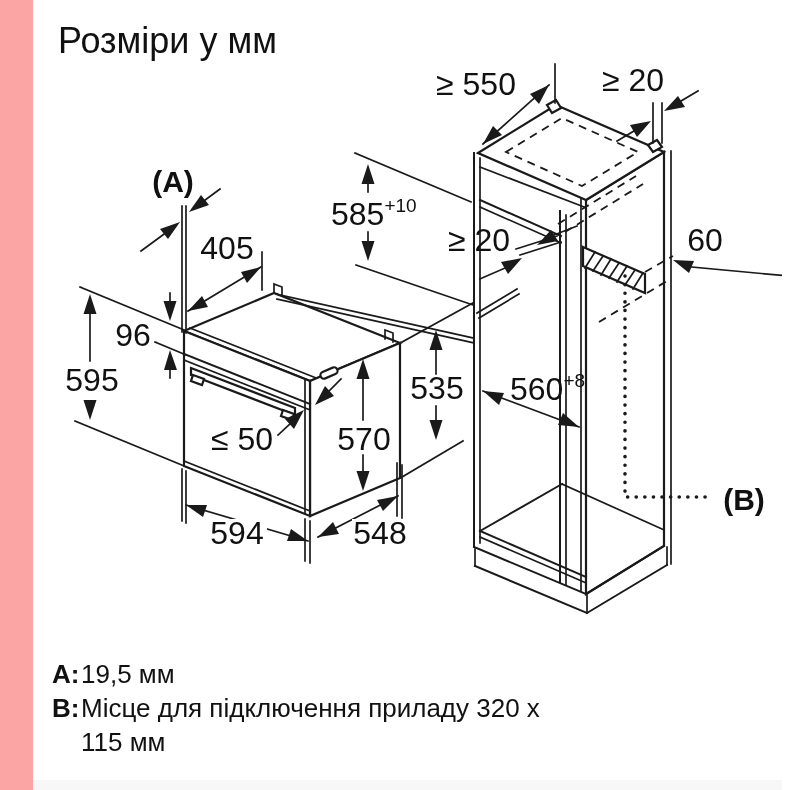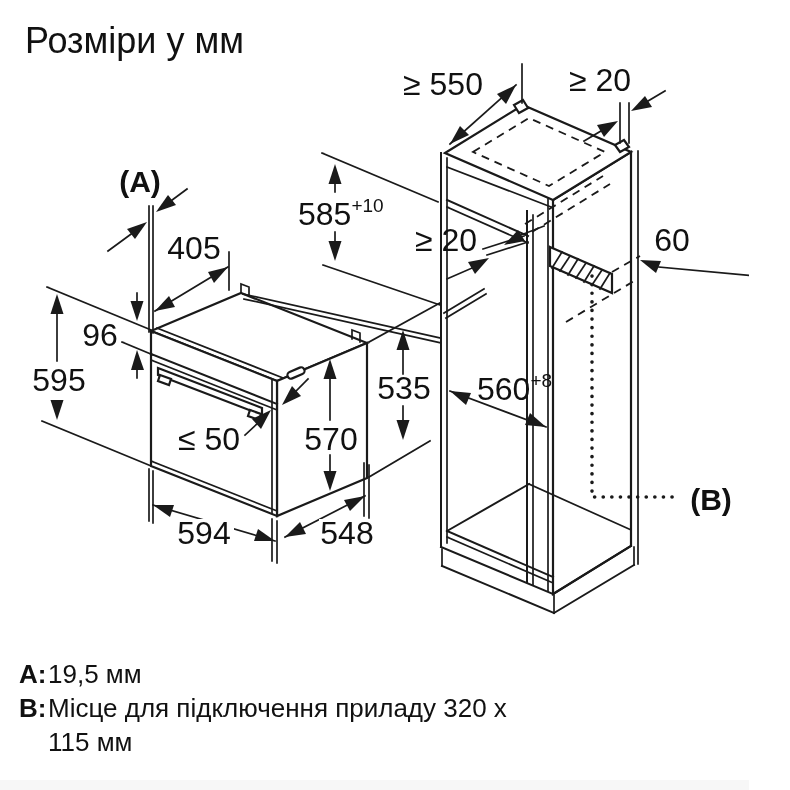--- a/index.html
+++ b/index.html
@@ -1,17 +1,17 @@
 <!DOCTYPE html>
 <html><head>
 <meta charset="utf-8">
 <style>
   html,body{margin:0;padding:0;background:#fff;}
   .page{position:relative;width:749px;height:790px;background:#fca5a5;overflow:hidden;
-        font-family:"Liberation Sans", sans-serif;}
+        font-family:"Liberation Sans", sans-serif;padding-left:33px;}
   svg{display:block}
   .ln{stroke:#1a1a1a;stroke-width:2;fill:none;stroke-linecap:square;stroke-linejoin:miter}
   .thin{stroke-width:1.7}
   .face{fill:#ffffff;stroke:#1a1a1a;stroke-width:2.2;stroke-linejoin:miter}
   .ah{fill:#1a1a1a;stroke:none}
   .dash{stroke:#1a1a1a;stroke-width:1.8;fill:none;stroke-dasharray:8 6}
   .dot{stroke:#1a1a1a;stroke-width:3.6;fill:none;stroke-dasharray:0.1 8.5;stroke-linecap:round}
   .dim{font-size:32px;fill:#111;}
   .sup{font-size:19px;fill:#111;}
   .ablabel{font-size:30px;font-weight:bold;fill:#111;}

